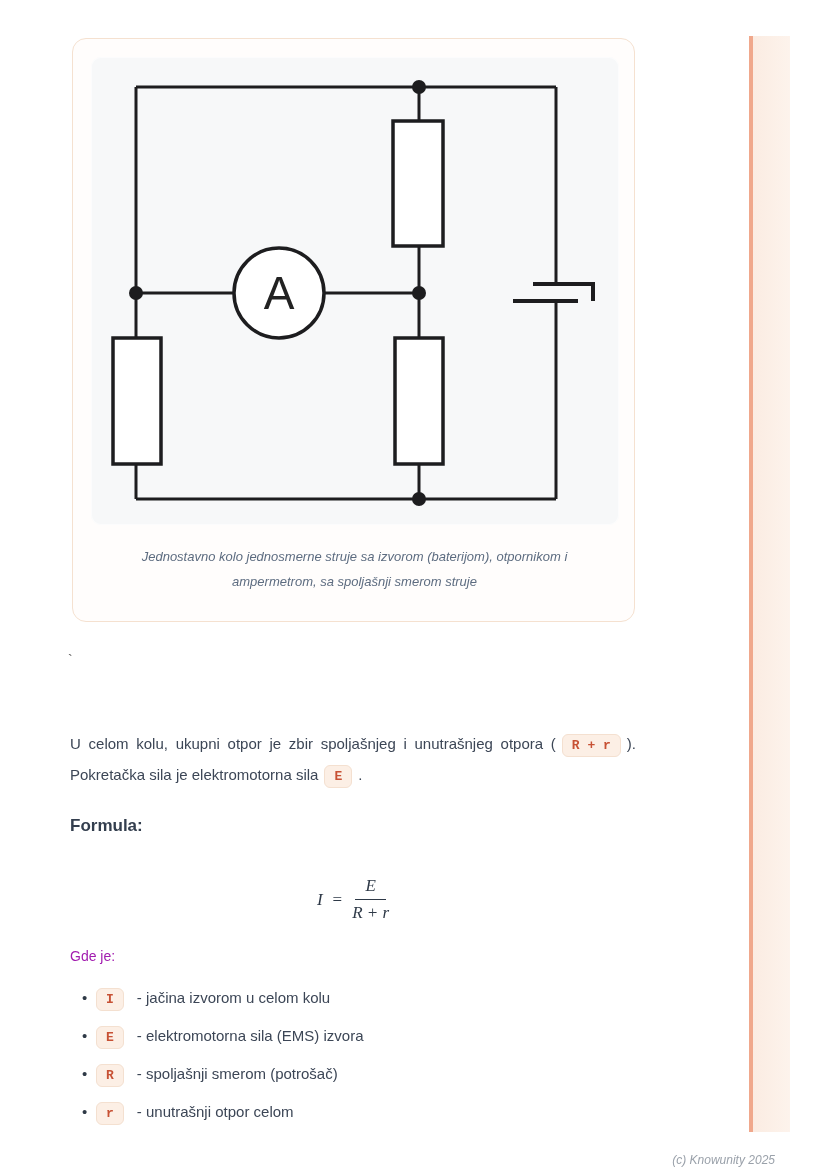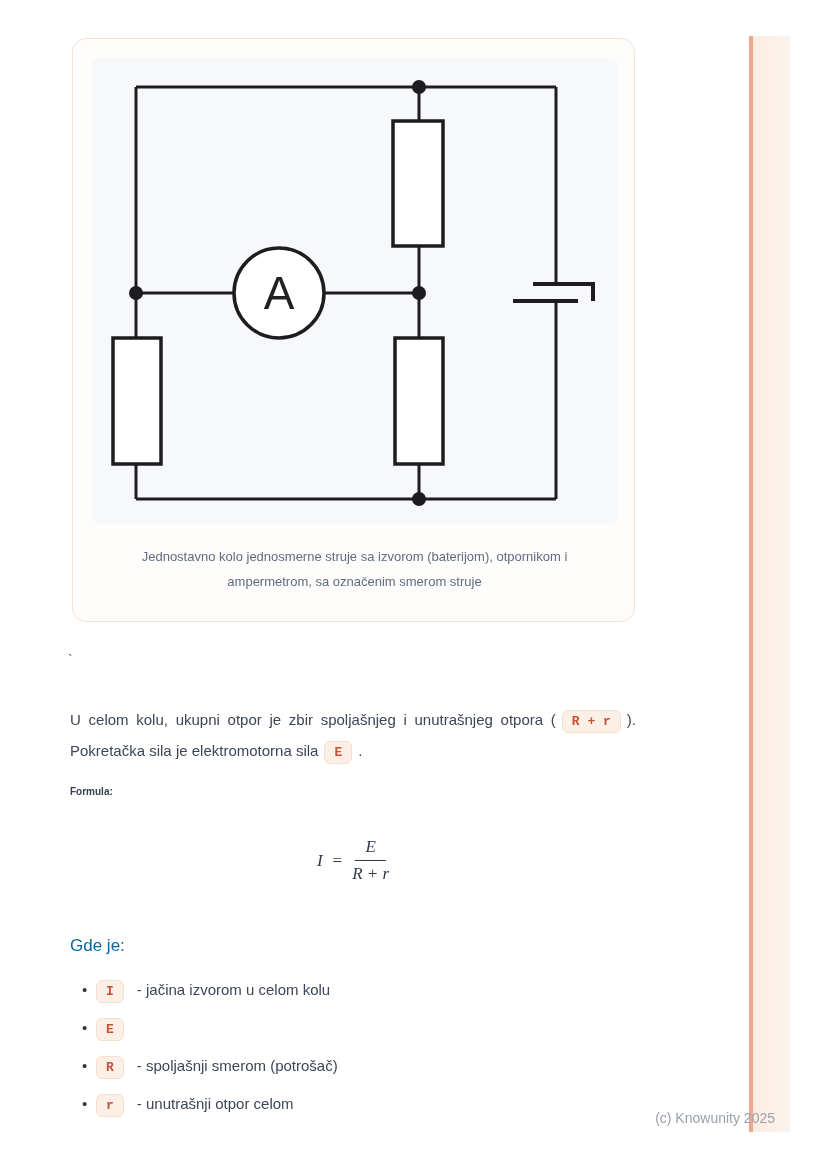--- a/index.html
+++ b/index.html
@@ -26,35 +26,36 @@
     background: #f7f8f9;
     border-radius: 10px;
     box-shadow: inset 0 0 0 1px rgba(255,255,255,0.6);
   }
   .diagram-panel svg { display: block; }
 
   .figure-caption {
     position: absolute; left: 0; top: 505px;
     width: 563px;
     text-align: center;
+    font-style: italic;
     font-size: 13px;
     line-height: 25px;
     color: #5d6c80;
   }
   .figure-caption span { display: block; }
 
   
   .stray-backtick {
     position: absolute; left: 68px; top: 652px;
     font-size: 14px; color: #555;
   }
 
   
   .content {
-    position: absolute; left: 70px; top: 704px;
+    position: absolute; left: 70px; top: 728px;
     width: 566px;
   }
   .para {
     text-align: justify;
     font-size: 15px;
     line-height: 31px;
     color: #3c4656;
   }
   .code-pill {
     display: inline-block;
@@ -64,43 +65,43 @@
     line-height: 17px;
     color: #c75134;
     background: #fcefe5;
     border: 1px solid #f4e0d0;
     border-radius: 6px;
     padding: 2px 9px;
     margin: 0 6px;
     vertical-align: baseline;
   }
   .formula-heading {
-    margin-top: 20px;
-    font-size: 10px;
+    margin-top: 26px;
+    font-size: 17px;
     font-weight: 700;
     color: #333e4e;
   }
   .formula {
     margin-top: 40px;
     text-align: center;
     font-family: "Liberation Serif", serif;
     font-style: italic;
     font-size: 17px;
     color: #2e3947;
   }
   .formula .f-row { display: inline-flex; align-items: center; }
   .formula .f-eq { margin: 0 10px; font-style: normal; }
   .frac { display: inline-flex; flex-direction: column; align-items: center; }
   .frac .num { padding: 0 10px 3px; border-bottom: 1.5px solid #2e3947; }
   .frac .den { padding-top: 3px; }
 
   .where-heading {
-    margin-top: 52px;
-    font-size: 17px;
-    color: #0369a1;
+    margin-top: 25px;
+    font-size: 14px;
+    color: #a21caf;
   }
   ul.var-list { list-style: none; margin-top: 24px; }
   ul.var-list li {
     display: flex; align-items: baseline;
     margin-bottom: 15px;
     font-size: 15px;
     line-height: 19px;
     color: #3c4656;
   }
   .bullet-marker {
@@ -115,24 +116,25 @@
     position: absolute; left: 749px; top: 36px;
     width: 41px; height: 1096px;
     display: flex;
     z-index: 1;
   }
   .stripe-line { width: 4px; background: #f0a88c; }
   .stripe-fill { flex: 1; background: linear-gradient(to right, #fbece2, #fdf3ec); }
 
   
   .footer-copyright {
-    position: absolute; top: 1110px; right: 53px;
-    font-size: 14px;
+    position: absolute; top: 1153px; right: 53px;
+    font-size: 12px;
     color: #9aa1aa;
     z-index: 2;
+    font-style: italic;
   }
 </style>
 </head>
 <body>
 
 <div class="figure-card">
   <div class="diagram-panel">
     <svg width="528" height="464" viewBox="0 0 528 464">
       <g stroke="#1d1d1f" stroke-width="3" fill="none">
 
@@ -169,21 +171,21 @@
       <g fill="#1d1d1f" stroke="none">
         <circle cx="328" cy="30" r="7"></circle>
         <circle cx="45" cy="236" r="7"></circle>
         <circle cx="328" cy="236" r="7"></circle>
         <circle cx="328" cy="442" r="7"></circle>
       </g>
     </svg>
   </div>
   <div class="figure-caption">
     <span>Jednostavno kolo jednosmerne struje sa izvorom (baterijom), otpornikom i</span>
-    <span>ampermetrom, sa označenim smerom struje</span>
+    <span>ampermetrom, sa spoljašnji smerom struje</span>
   </div>
 </div>
 
 <div class="stray-backtick">`</div>
 
 <div class="content">
 
   <p class="para"><span>U celom kolu, ukupni otpor je zbir spoljašnjeg i unutrašnjeg otpora (</span><span class="code-pill">R + r</span><span>). Pokretačka sila je elektromotorna sila</span><span class="code-pill">E</span><span>.</span></p>
 
   <div class="formula-heading">Formula:</div>
@@ -203,20 +205,21 @@
 
   <ul class="var-list">
     <li>
       <span class="bullet-marker">•</span>
       <span class="code-pill">I</span>
       <span class="bullet-text">- jačina izvorom u celom kolu</span>
     </li>
     <li>
       <span class="bullet-marker">•</span>
       <span class="code-pill">E</span>
+      <span class="bullet-text">- elektromotorna sila (EMS) izvora</span>
     </li>
     <li>
       <span class="bullet-marker">•</span>
       <span class="code-pill">R</span>
       <span class="bullet-text">- spoljašnji smerom (potrošač)</span>
     </li>
     <li>
       <span class="bullet-marker">•</span>
       <span class="code-pill">r</span>
       <span class="bullet-text">- unutrašnji otpor celom</span>

